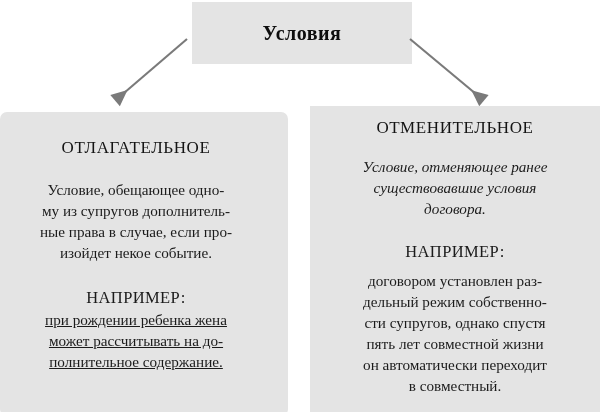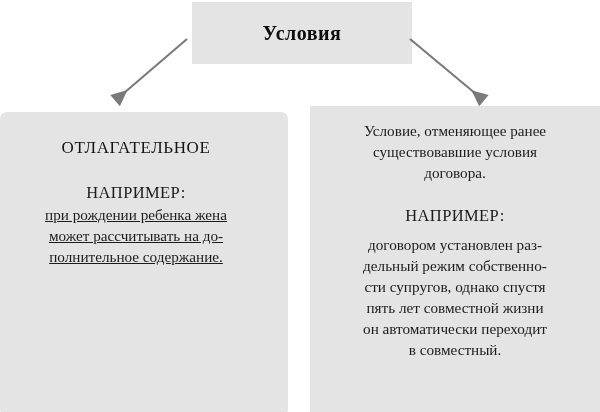--- a/index.html
+++ b/index.html
@@ -95,21 +95,21 @@
     line-height: 21px;
     color: #1b1b1b;
     margin: 0;
     white-space: pre-line;
   }
 
   .para-left-1 { margin-top: 21px; }
   .para-left-example-label { margin-top: 24px; font-size: 16.5px; letter-spacing: 0.4px; }
   .para-left-2 { margin-top: 1px; text-decoration: underline; }
 
-  .para-right-1 { margin-top: 2px; }
+  .para-right-1 { margin-top: 18px; font-style: italic; }
   .para-right-example-label { margin-top: 22px; font-size: 16.5px; letter-spacing: 0.4px; }
   .para-right-2 { margin-top: 8px; }
 </style>
 </head>
 <body>
 
 <div id="diagram-root">
 
   <div class="root-box">
     <span class="root-title">Условия</span>
@@ -125,27 +125,32 @@
       </marker>
     </defs>
 
     <line x1="187" y1="39" x2="117" y2="99" stroke="#7a7a7a" stroke-width="2.1" marker-end="url(#arrowhead-left)"></line>
 
     <line x1="410" y1="39" x2="482" y2="99" stroke="#7a7a7a" stroke-width="2.1" marker-end="url(#arrowhead-right)"></line>
   </svg>
 
   <div class="panel panel-left">
     <div class="panel-heading">ОТЛАГАТЕЛЬНОЕ</div>
+    <div class="para para-left-1">Условие, обещающее одно-
+му из супругов дополнитель-
+ные права в случае, если про-
+изойдет некое событие.</div>
     <div class="para para-left-example-label">НАПРИМЕР:</div>
     <div class="para para-left-2">при рождении ребенка жена
 может рассчитывать на до-
 полнительное содержание.</div>
   </div>
 
   <div class="panel panel-right">
+    <div class="panel-heading">ОТМЕНИТЕЛЬНОЕ</div>
     <div class="para para-right-1">Условие, отменяющее ранее
 существовавшие условия
 договора.</div>
     <div class="para para-right-example-label">НАПРИМЕР:</div>
     <div class="para para-right-2">договором установлен раз-
 дельный режим собственно-
 сти супругов, однако спустя
 пять лет совместной жизни
 он автоматически переходит
 в совместный.</div>

